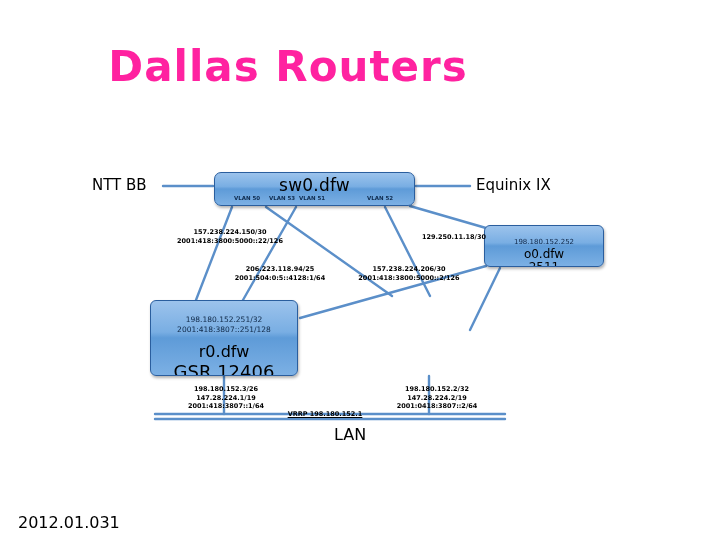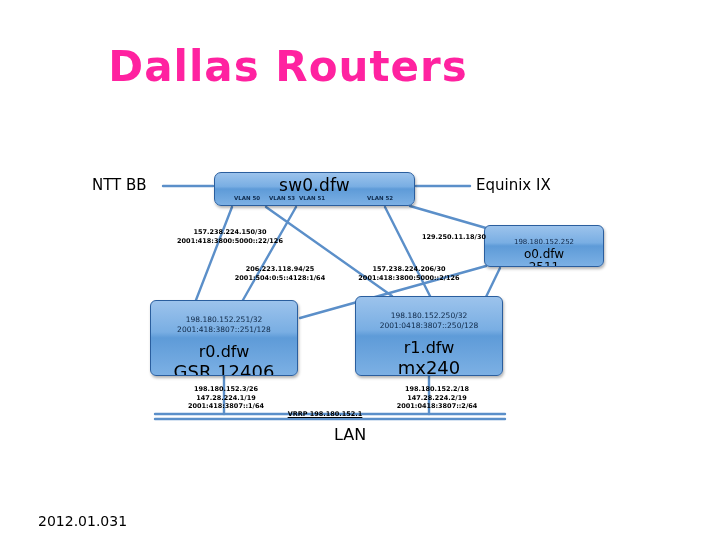--- a/index.html
+++ b/index.html
@@ -149,23 +149,23 @@
     left: 476px;
     top: 176px;
     font-size: 15px;
   }
   #lan-label {
     left: 334px;
     top: 425px;
     font-size: 16px;
   }
   #footer-date {
-    left: 38px;
+    left: 18px;
     top: 513px;
-    font-size: 14px;
+    font-size: 16px;
   }
 
   
   .anno {
     position: absolute;
     font-family: "DejaVu Sans", sans-serif;
     font-size: 6.5px;
     font-weight: bold;
     line-height: 8.5px;
     color: #000000;
@@ -239,26 +239,20 @@
     <div class="model">2511</div>
   </div>
 
   <div class="node router" id="r0">
     <div class="addr">198.180.152.251/32</div>
     <div class="addr" style="padding-top:0">2001:418:3807::251/128</div>
     <div class="nodename">r0.dfw</div>
     <div class="model">GSR 12406</div>
   </div>
 
-  <div class="node router" id="r1">
-    <div class="addr">198.180.152.250/32</div>
-    <div class="addr" style="padding-top:0">2001:0418:3807::250/128</div>
-    <div class="nodename">r1.dfw</div>
-    <div class="model">mx240</div>
-  </div>
 
   <div class="anno" id="anno-ntt">
     <div>157.238.224.150/30</div>
     <div>2001:418:3800:5000::22/126</div>
   </div>
 
   <div class="anno" id="anno-ix">
     <div>206.223.118.94/25</div>
     <div>2001:504:0:5::4128:1/64</div>
   </div>
@@ -272,21 +266,21 @@
     <div>129.250.11.18/30</div>
   </div>
 
   <div class="anno" id="anno-lan-l">
     <div>198.180.152.3/26</div>
     <div>147.28.224.1/19</div>
     <div>2001:418:3807::1/64</div>
   </div>
 
   <div class="anno" id="anno-lan-r">
-    <div>198.180.152.2/18</div>
+    <div>198.180.152.2/32</div>
     <div>147.28.224.2/19</div>
     <div>2001:0418:3807::2/64</div>
   </div>
 
   <div class="anno" id="anno-vrrp">
     <div>VRRP 198.180.152.1</div>
   </div>
 
 </div>
 

